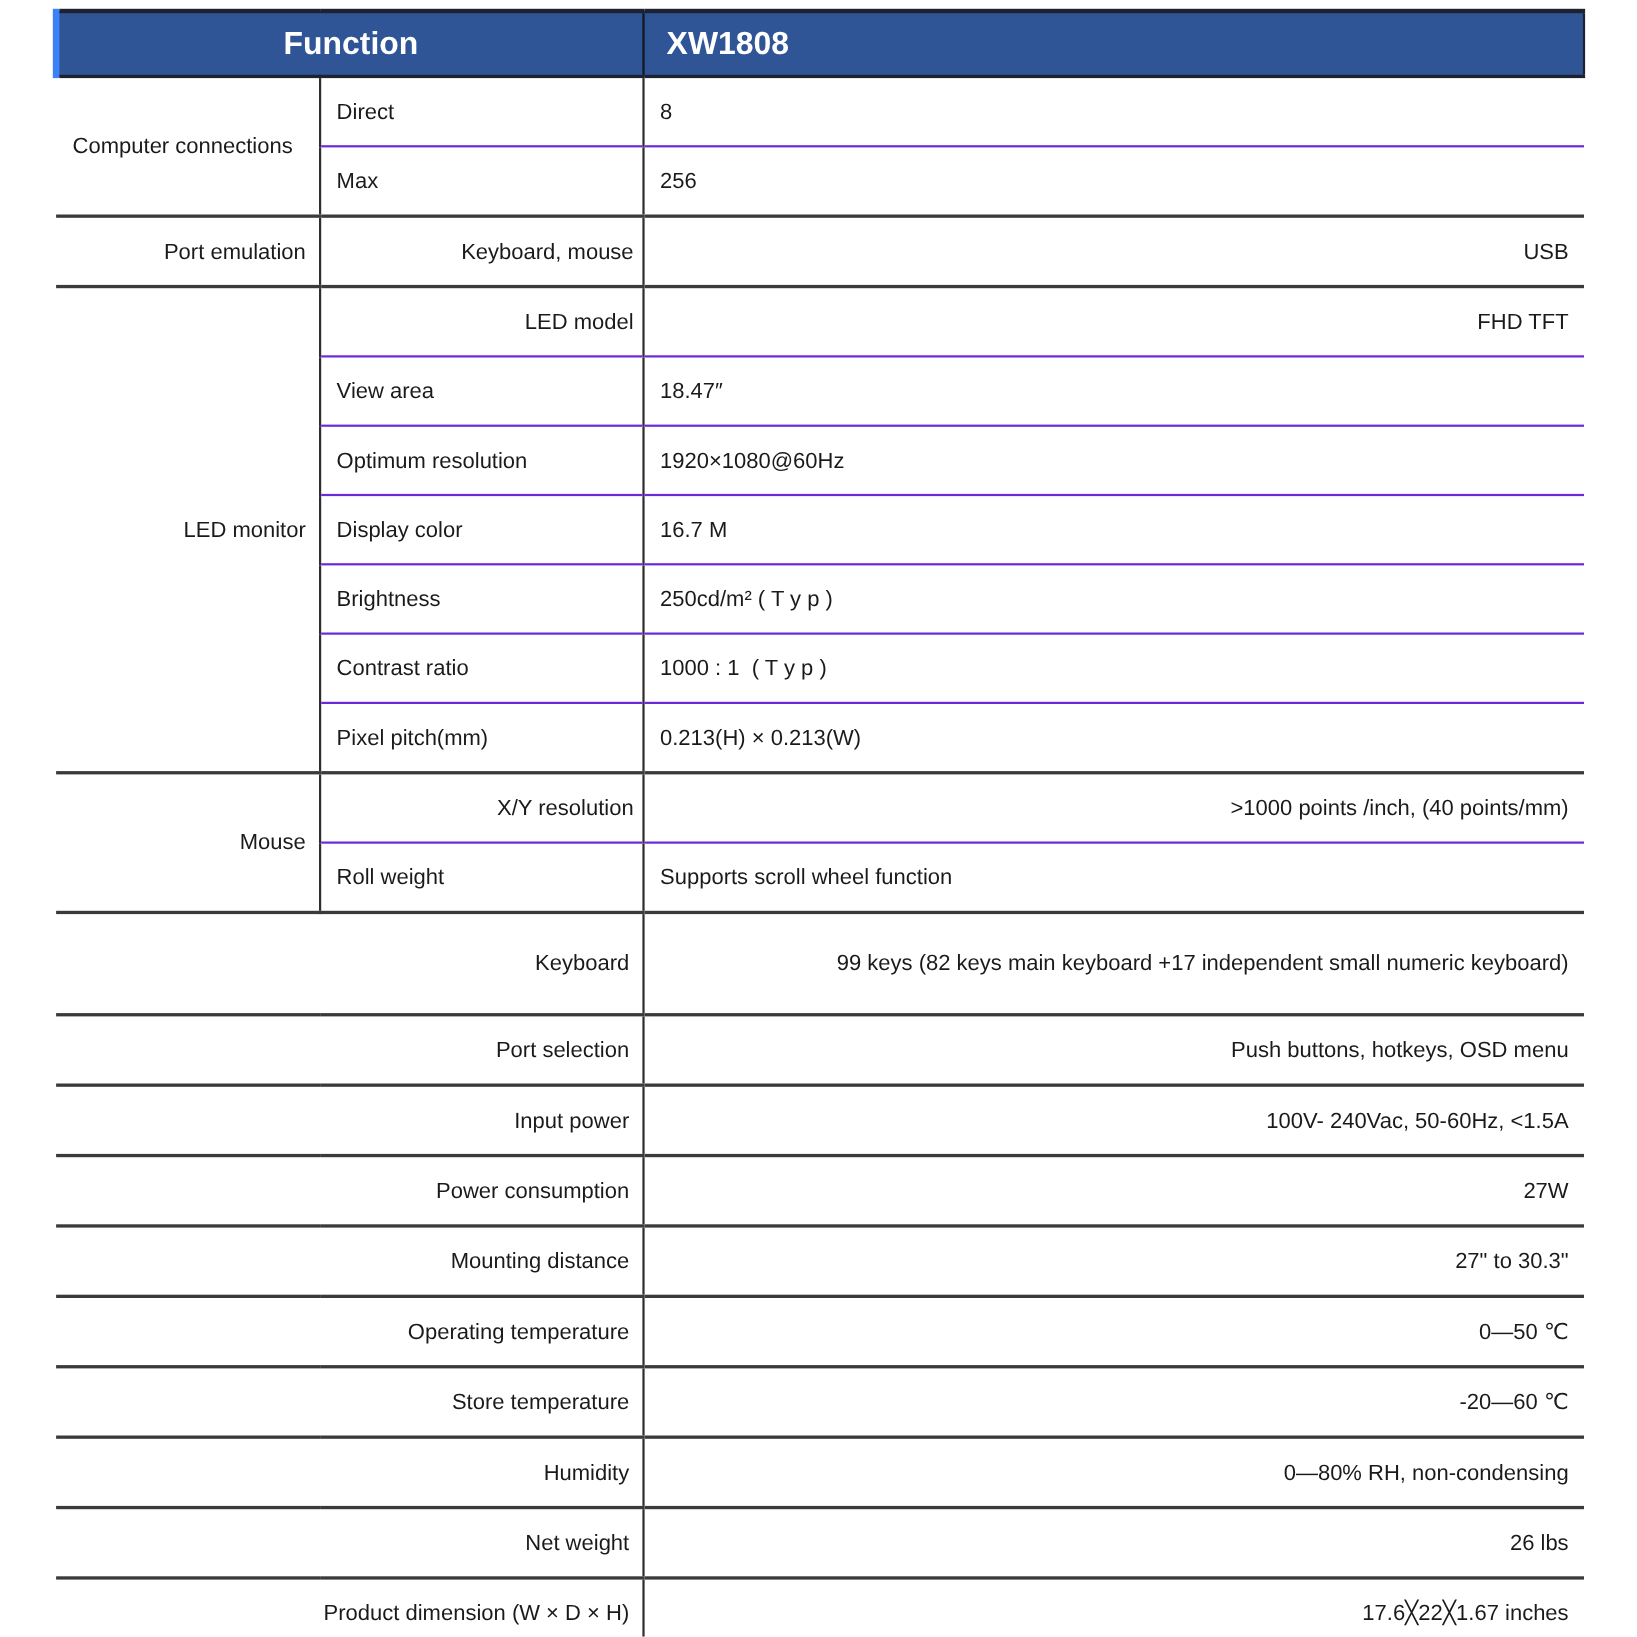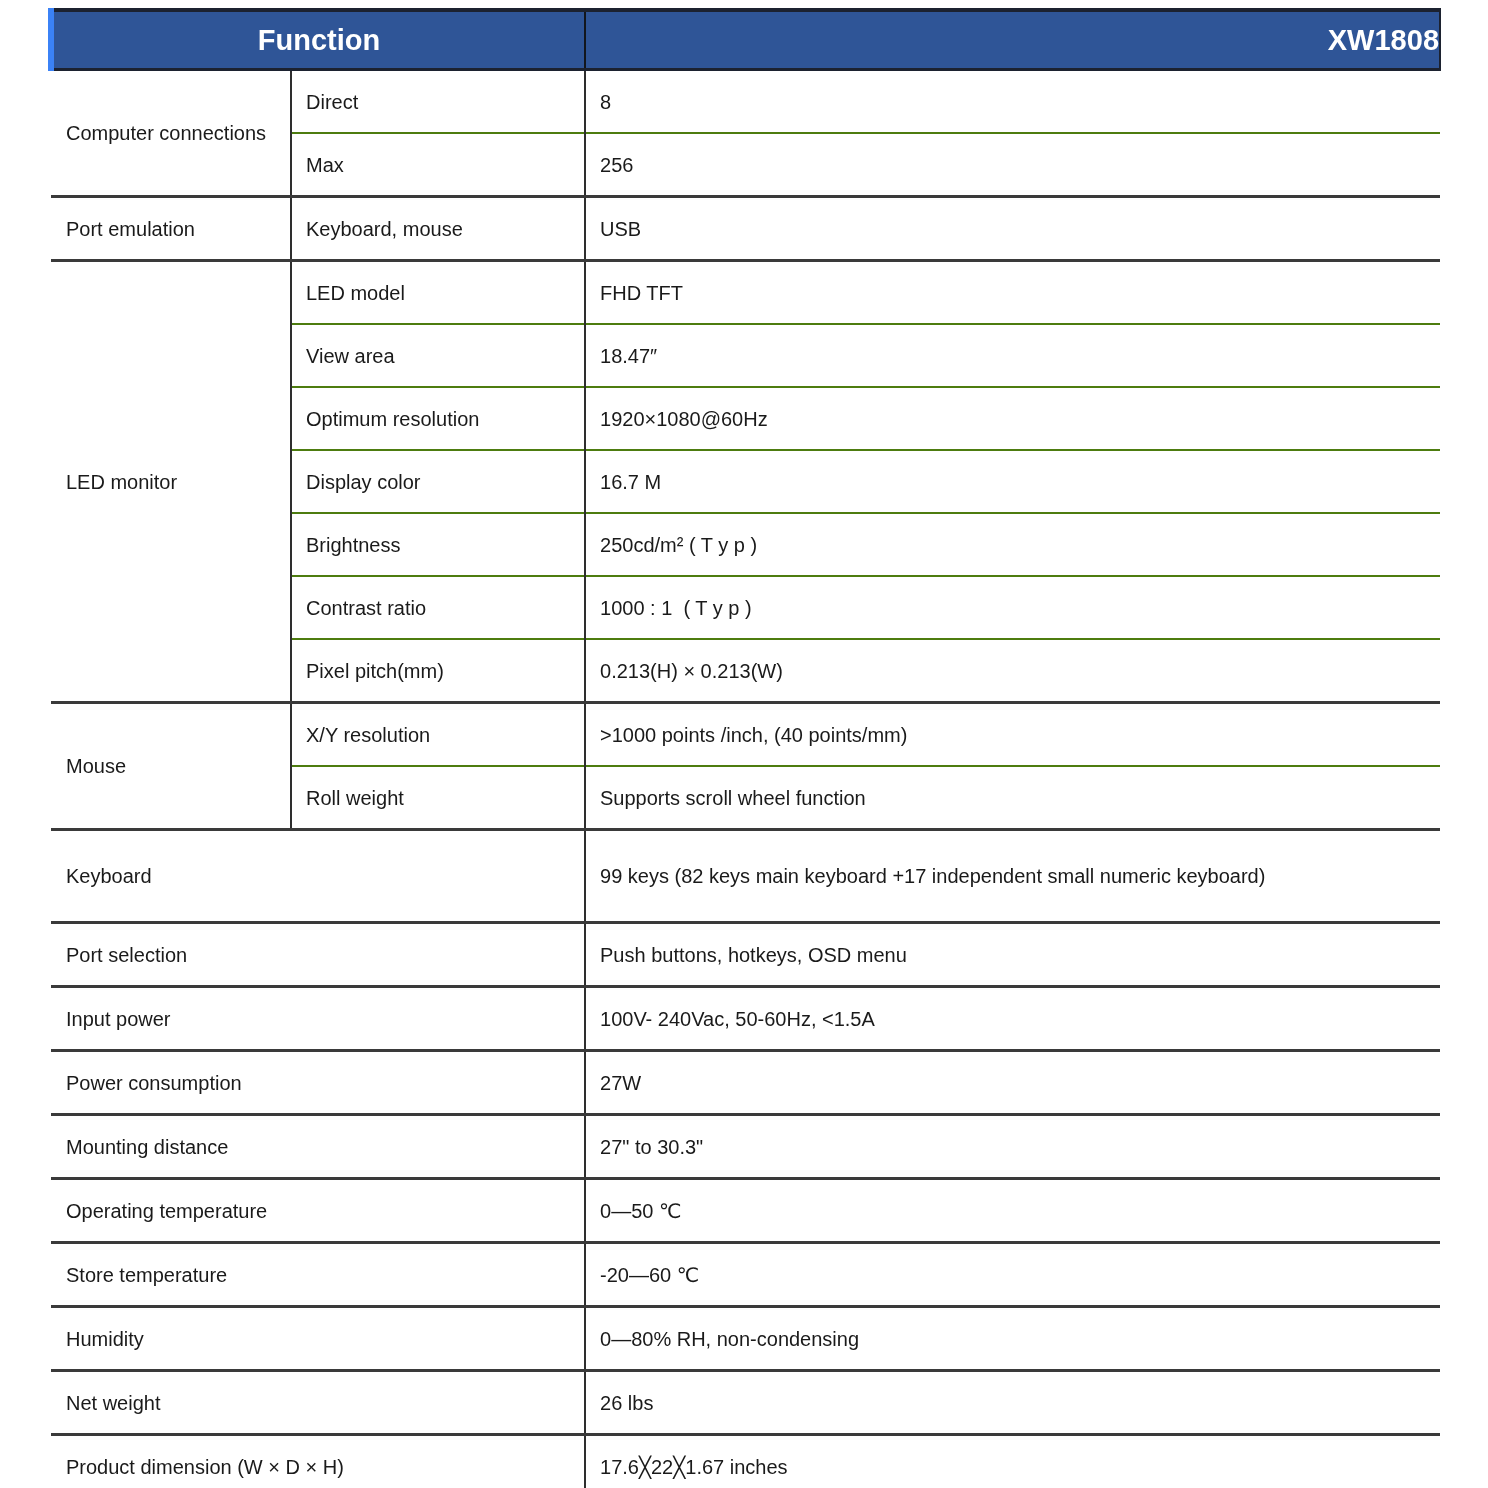--- a/index.html
+++ b/index.html
@@ -33,21 +33,21 @@
     height: 56px;
     border-top: 4px solid #1c2230;
     border-bottom: 3px solid #1c2230;
     padding: 0;
   }
   th.h-function {
     text-align: center;
     border-left: 6px solid #3b82f6;
   }
   th.h-model {
-    text-align: right;
+    text-align: left;
     padding-left: 20px;
     border-left: 2px solid #12161d;
     border-right: 2px solid #1c2230;
   }
 
   td {
     font-size: 20px;
     color: #1a1a1a;
     height: 61px;
     vertical-align: middle;
@@ -62,22 +62,22 @@
     padding-left: 14px;
     padding-right: 8px;
     border-left: 2px solid #2e2e2e;
   }
   td.value {
     padding-left: 14px;
     padding-right: 14px;
     border-left: 2px solid #2e2e2e;
     white-space: pre-wrap;
   }
-  tr.gstart > td { border-top: 3px solid #3a3a3a; }
-  tr.minor > td { border-top: 2px solid #4d7c0f; }
+  tr.gstart > td { border-top: 3px solid #3a3a3a; text-align: right; }
+  tr.minor > td { border-top: 2px solid #6d28d9; }
   tr.tall > td { height: 90px; }
   table.spec tr:last-child > td { border-bottom: 3px solid #3a3a3a; }
 </style>
 </head>
 <body>
 
 <div class="page">
   <table class="spec">
     <colgroup>
         <col class="c1">

